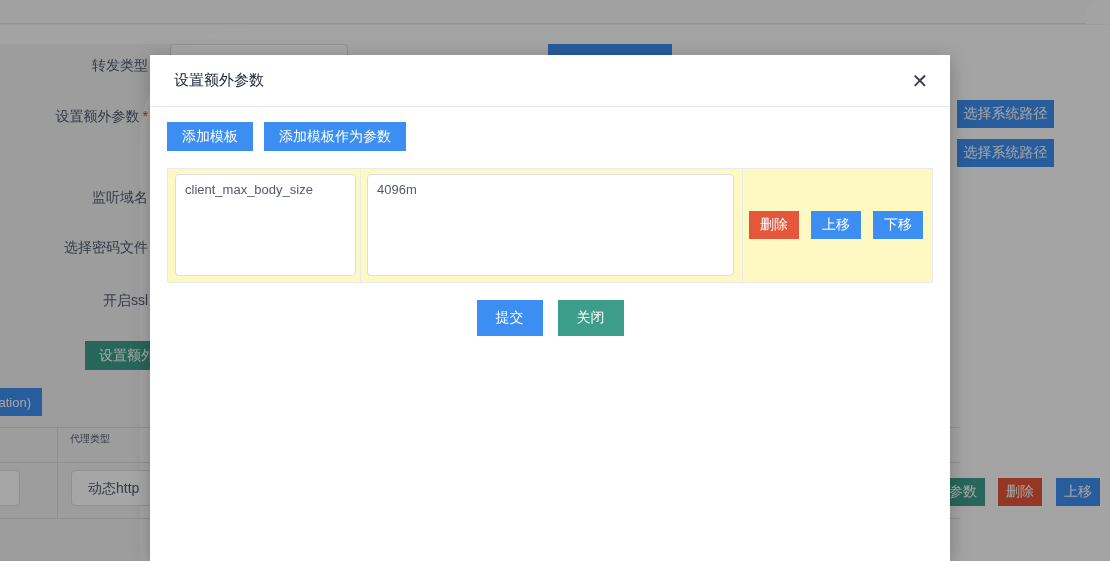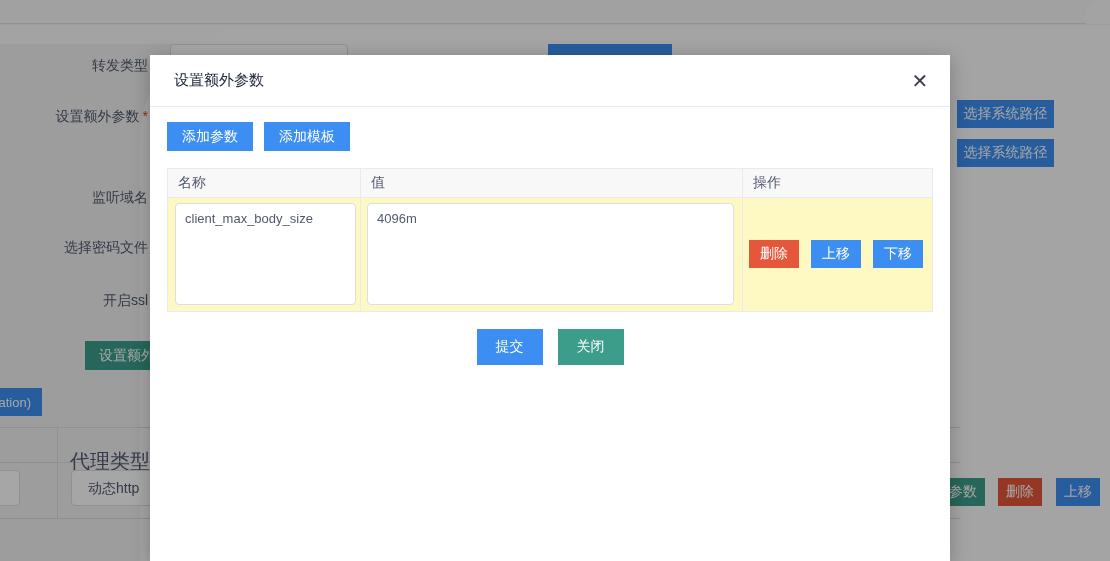--- a/index.html
+++ b/index.html
@@ -37,21 +37,21 @@
                   overflow:hidden; justify-content:flex-start; padding-left:14px; }
   .bg-location-btn { position:absolute; left:-62px; top:388px; width:104px; height:28px;
                      justify-content:flex-end; padding-right:11px; font-size:13px; }
 
   
   .bg-table { position:absolute; left:0; top:427px; width:960px; height:90px;
               border-top:1px solid #dcdee0; }
   .bg-thead { position:absolute; left:0; top:0; width:100%; height:35px;
               border-bottom:1px solid #dcdee0; }
   .bg-col-sep { position:absolute; left:57px; top:0; width:1px; height:90px; background:#dcdee0; }
-  .bg-th { position:absolute; left:70px; top:20px; font-size:20px; color:#515a6e; }
+  .bg-th { position:absolute; left:70px; top:4px; font-size:10px; color:#515a6e; }
   .bg-row-border { position:absolute; left:0; top:90px; width:100%; height:1px; background:#dcdee0; }
   .bg-input-sliver { position:absolute; left:-30px; top:470px; width:50px; height:36px;
                      background:#fff; border:1px solid #dcdee2; border-radius:4px; }
   .bg-proxy-input { position:absolute; left:71px; top:470px; width:112px; height:36px;
                     background:#fff; border:1px solid #dcdee2; border-radius:4px;
                     font-size:14px; color:#515a6e; line-height:34px; padding-left:16px; }
   .bg-extra-btn-2 { position:absolute; left:885px; top:478px; width:100px; height:28px;
                     justify-content:flex-end; padding-right:8px; }
   .bg-del-btn { position:absolute; left:998px; top:478px; width:44px; height:28px; }
   .bg-up-btn  { position:absolute; left:1056px; top:478px; width:44px; height:28px; }
@@ -142,30 +142,25 @@
 
   <div class="overlay"></div>
 
   <div class="modal">
     <div class="modal-header">
       <span class="modal-title">设置额外参数</span>
       <button class="modal-close">✕</button>
     </div>
     <div class="modal-body">
       <div class="toolbar">
-        <button class="btn btn-blue">添加参数</button>
         <button class="btn btn-blue">添加模板</button>
+        <button class="btn btn-blue">添加模板作为参数</button>
       </div>
 
       <div class="ptable">
-        <div class="ptable-head">
-          <div class="pc c1">名称</div>
-          <div class="pc c2">值</div>
-          <div class="pc c3">操作</div>
-        </div>
         <div class="ptable-row">
           <div class="cell c1">
             <textarea style="">client_max_body_size</textarea>
           </div>
           <div class="cell c2">
             <textarea style="">4096m</textarea>
           </div>
           <div class="cell c3">
             <div class="row-actions">
               <button class="btn btn-red">删除</button>

